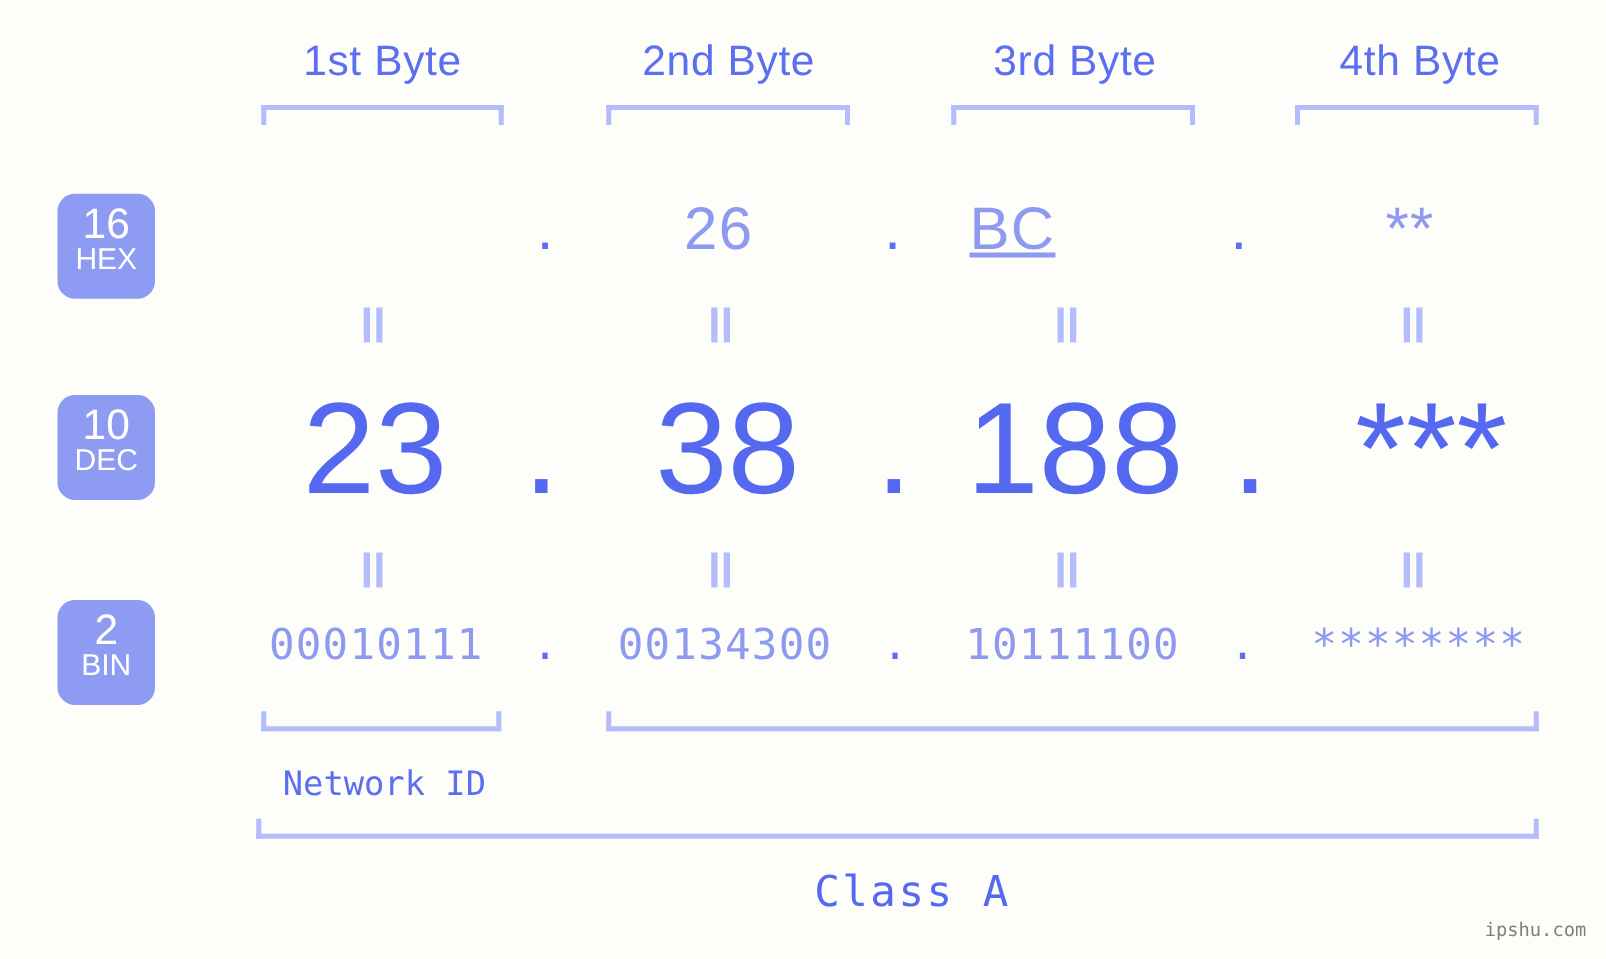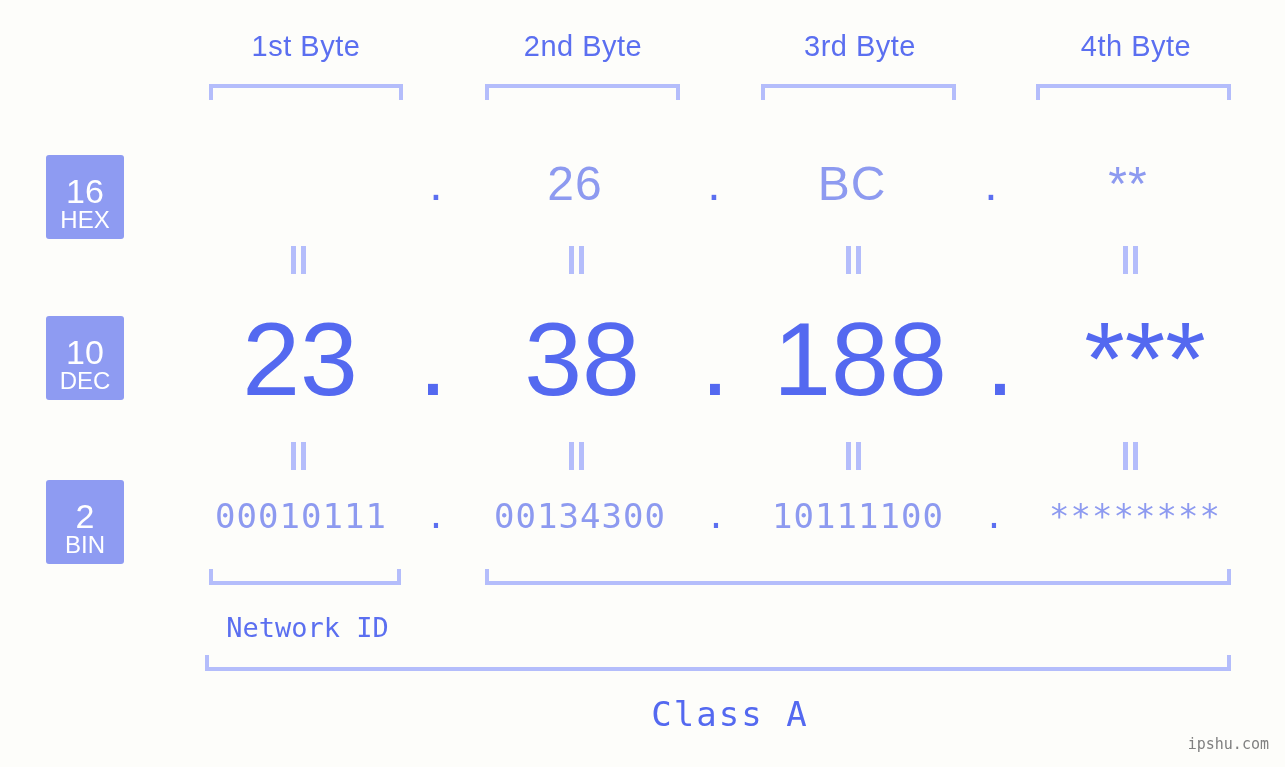--- a/index.html
+++ b/index.html
@@ -17,21 +17,21 @@
   .stage {
     position: relative;
     width: 1285px;
     height: 767px;
   }
 
   
   .byte-label {
     position: absolute;
     top: 30px;
-    font-size: 29px;
+    font-size: 34px;
     color: #5b6ff0;
     letter-spacing: 0.5px;
     text-align: center;
     white-space: nowrap;
   }
 
   
   .bracket-top {
     position: absolute;
     top: 84px;
@@ -51,25 +51,25 @@
     border-right: 4px solid #b4bdfb;
     box-sizing: border-box;
   }
 
   
   .badge {
     position: absolute;
     left: 46px;
     width: 78px;
     background: #8e9bf2;
-    border-radius: 3px;
+    border-radius: 14px;
     color: #ffffff;
     text-align: center;
     box-sizing: border-box;
-    padding-top: 18px;
+    padding-top: 6px;
     padding-bottom: 8px;
   }
   .badge-num {
     display: block;
     font-size: 34px;
     line-height: 36px;
     font-weight: 400;
   }
   .badge-name {
     display: block;
@@ -193,21 +193,21 @@
   <div class="bracket-top" style="left:1036px;width:195px;"></div>
 
   <div class="badge" style="top:155px;height:84px;">
     <span class="badge-num">16</span>
     <span class="badge-name">HEX</span>
   </div>
 
   <div class="hex-dot" style="left:400px;width:72px;">.</div>
   <div class="cell hex-val" style="left:473px;width:204px;">26</div>
   <div class="hex-dot" style="left:678px;width:72px;">.</div>
-  <div class="cell hex-val" style="left:750px;width:204px;">BC</div>
+  <div class="cell hex-val" style="left:708px;width:204px;text-decoration:underline;">BC</div>
   <div class="hex-dot" style="left:955px;width:72px;">.</div>
   <div class="cell hex-val" style="left:1026px;width:204px;">**</div>
 
   <div class="eq" style="left:288px;top:246px;">
     <i class="a"></i>
       <i class="b"></i>
   </div>
   <div class="eq" style="left:566px;top:246px;">
     <i class="a"></i>
       <i class="b"></i>

